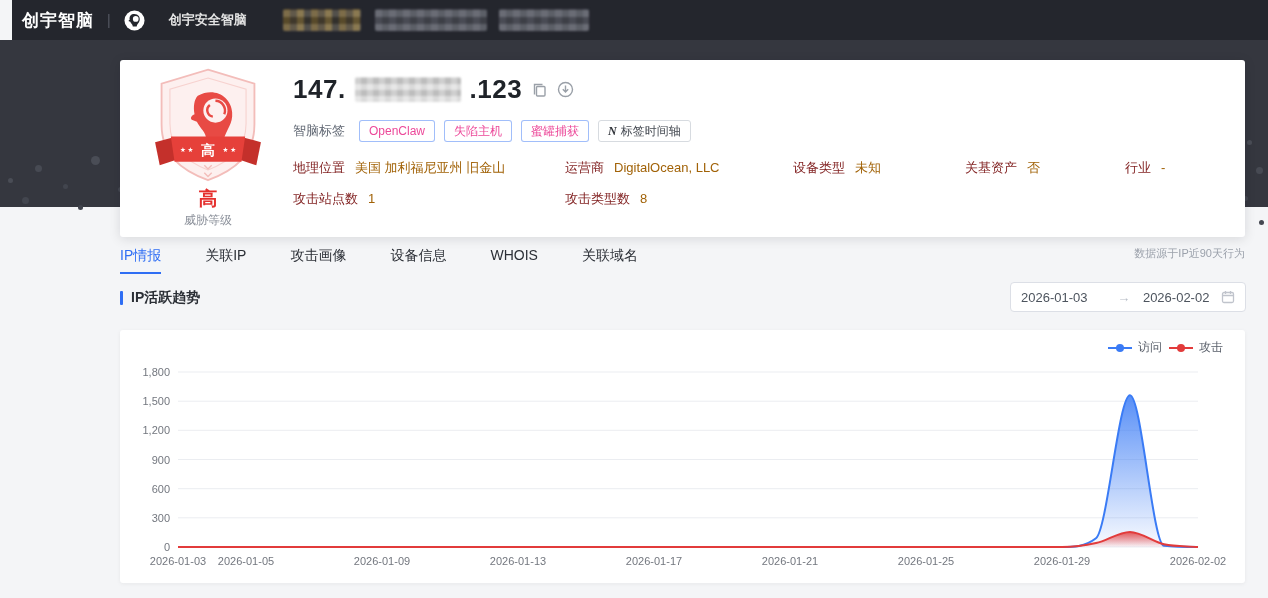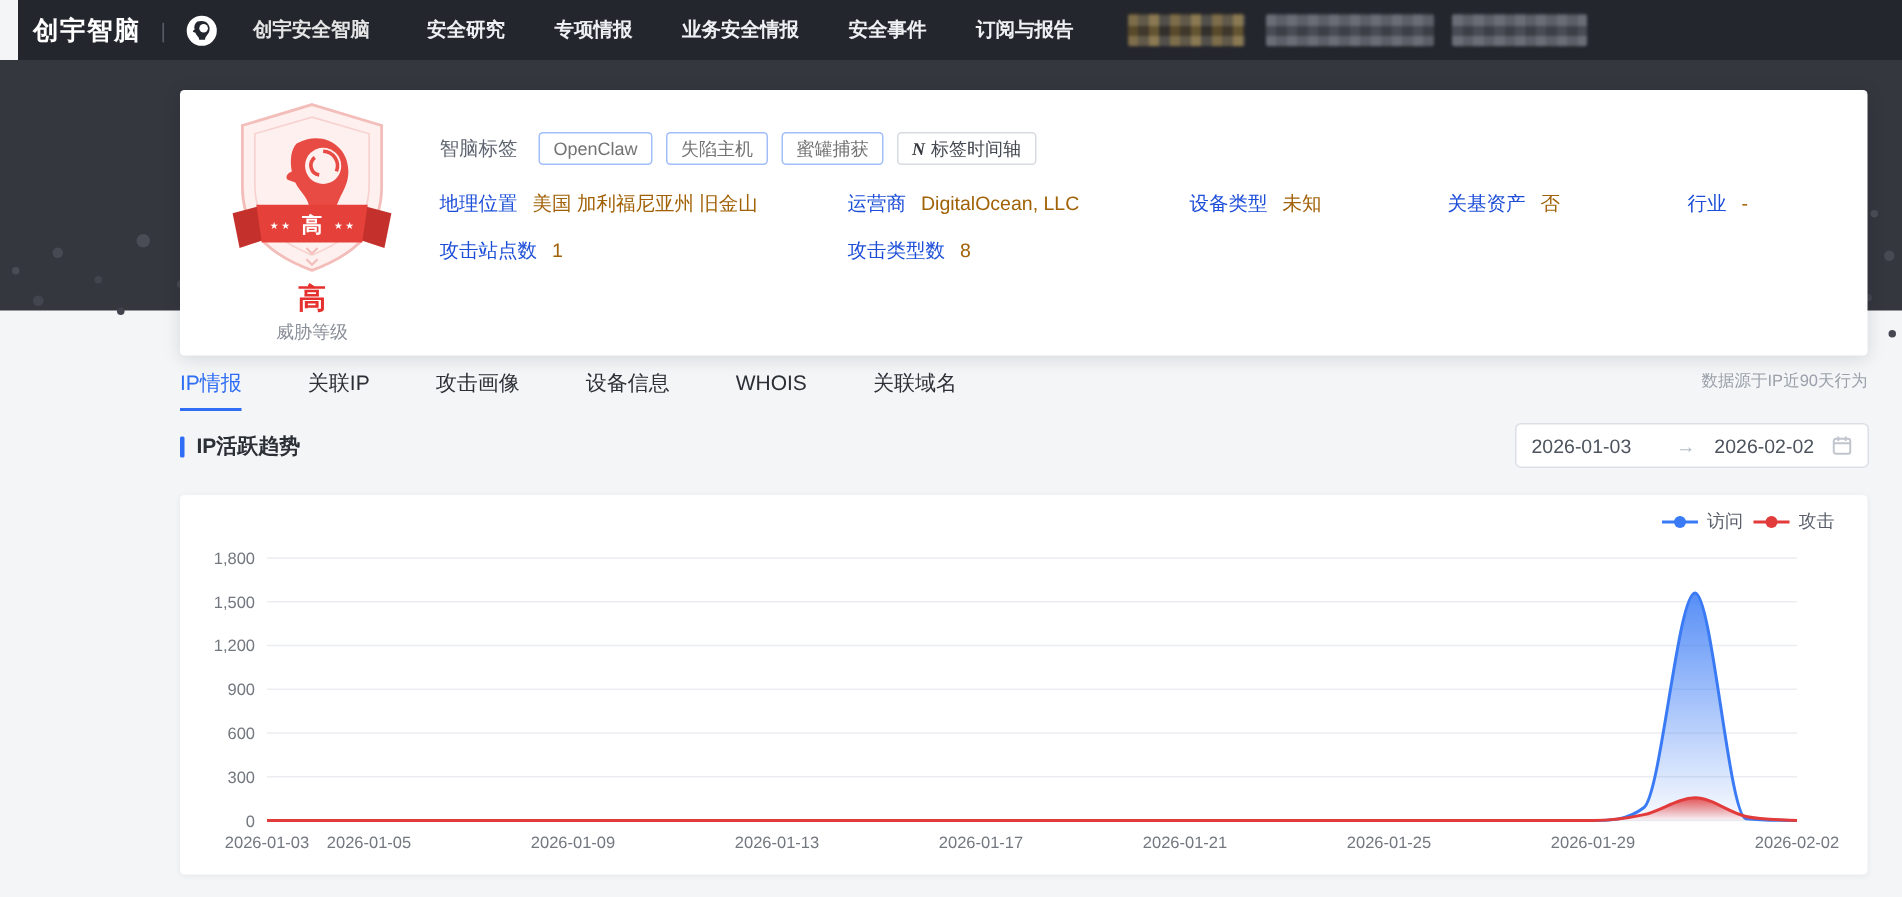--- a/index.html
+++ b/index.html
@@ -55,25 +55,25 @@
   .stat-l{color:#8a8f99;font-size:12px;margin-top:3px;}
   .content{position:absolute;left:173px;top:13px;right:18px;}
   .ip-row{display:flex;align-items:center;gap:9px;height:32px;}
   .ip{font-size:26px;font-weight:700;color:#1f2329;letter-spacing:.5px;}
   .ip-blur{width:106px;height:25px;align-self:center;}
   .icon-btn{width:17px;height:17px;cursor:pointer;display:inline-flex;}
   .icon-btn svg{width:17px;height:17px;stroke:#9aa0a8;fill:none;stroke-width:1.4;}
   .tag-row{display:flex;align-items:center;gap:9px;margin-top:15px;height:22px;}
   .tag-label{font-size:13px;color:#5f6672;margin-right:5px;}
   .tag{font-size:12px;line-height:16px;padding:2px 9px;border:1px solid rgba(47,110,244,.45);
-       color:#737373;border-radius:3px;background:#fff;cursor:pointer;white-space:nowrap;}
+       color:#ec4899;border-radius:3px;background:#fff;cursor:pointer;white-space:nowrap;}
   .tag.gray{border-color:#d7dbe0;color:#454a52;}
   .n-glyph{font-family:"Liberation Serif","DejaVu Serif",serif;font-style:italic;font-weight:700;margin-right:4px;color:#33363c;}
   .fields{margin-top:17px;display:grid;grid-template-columns:272px 228px 172px 160px auto;row-gap:13px;font-size:13px;}
-  .f-label{color:#1d4ed8;margin-right:10px;}
+  .f-label{color:#7f1d1d;margin-right:10px;}
   .f-value{color:#a16207;}
   
   .tabs{position:absolute;left:120px;top:247px;display:flex;gap:44px;font-size:14px;color:#2b2f36;z-index:2;}
   .tab{padding-bottom:7px;cursor:pointer;border-bottom:2px solid transparent;}
   .tab.active{color:#2f6ef4;border-bottom-color:#2f6ef4;}
   .note{position:absolute;right:23px;top:246px;font-size:11px;color:#9ba1ab;}
   
   .section-head{position:absolute;left:120px;top:289px;display:flex;align-items:center;gap:8px;
     font-size:14px;font-weight:700;color:#2b2f36;}
   .bar{width:3px;height:14px;background:#2f6ef4;border-radius:1px;}
@@ -102,27 +102,20 @@
   <div class="product">
     <span class="owl">
       <svg viewBox="0 0 22 22">
           <circle cx="11" cy="11" r="10.5" fill="#ffffff"></circle>
         <path d="M8 4.6 C14 2.8 17.5 7 16.3 11.2 C15.5 14 13.4 14.8 13.3 17.2 L9.2 17.2 C9.2 15.2 7.2 14.4 6.6 12.4 L5.1 11.9 C4.5 11.4 5 10.6 6 10.3 C5.4 8 6.1 5.6 8 4.6 Z" fill="#24262d"></path>
         <circle cx="12.3" cy="9.3" r="3" fill="#ffffff"></circle>
         </svg>
     </span>
     <span>创宇安全智脑</span>
   </div>
-  <nav class="menu" id="nav-menu">
-      <div class="nav-item">安全研究</div>
-      <div class="nav-item">专项情报</div>
-      <div class="nav-item">业务安全情报</div>
-      <div class="nav-item">安全事件</div>
-      <div class="nav-item">订阅与报告</div>
-    </nav>
   <div class="redacted gold r1"></div>
   <div class="redacted dark r2"></div>
   <div class="redacted dark r3"></div>
 </header>
 
 <div class="hero">
   <i class="dots dots-l"></i>
   <i class="dots dots-r"></i>
 </div>
 
@@ -144,20 +137,37 @@
     </svg>
     <div class="badge-stats">
       <div class="stat">
         <div class="stat-v">高</div>
         <div class="stat-l">威胁等级</div>
       </div>
     </div>
   </div>
 
   <div class="content">
+    <div class="ip-row">
+      <span class="ip">147.</span>
+      <span class="redacted light ip-blur"></span>
+      <span class="ip">.123</span>
+      <span class="icon-btn">
+        <svg viewBox="0 0 17 17">
+            <rect x="5.5" y="5.5" width="8.5" height="9.5" rx="1"></rect>
+            <path d="M11.5 3.5 h-8 v10"></path>
+          </svg>
+      </span>
+      <span class="icon-btn">
+        <svg viewBox="0 0 17 17">
+            <circle cx="8.5" cy="8.5" r="7"></circle>
+            <path d="M8.5 4.5 v6 M5.8 8.2 L8.5 11 L11.2 8.2"></path>
+          </svg>
+      </span>
+    </div>
 
     <div class="tag-row">
       <span class="tag-label">智脑标签</span>
       <span id="smart-tags" style="display:flex;gap:9px;">
           <span class="tag">OpenClaw</span>
           <span class="tag">失陷主机</span>
           <span class="tag">蜜罐捕获</span>
         </span>
       <span class="tag gray">
         <span class="n-glyph">N</span><span>标签时间轴</span>

